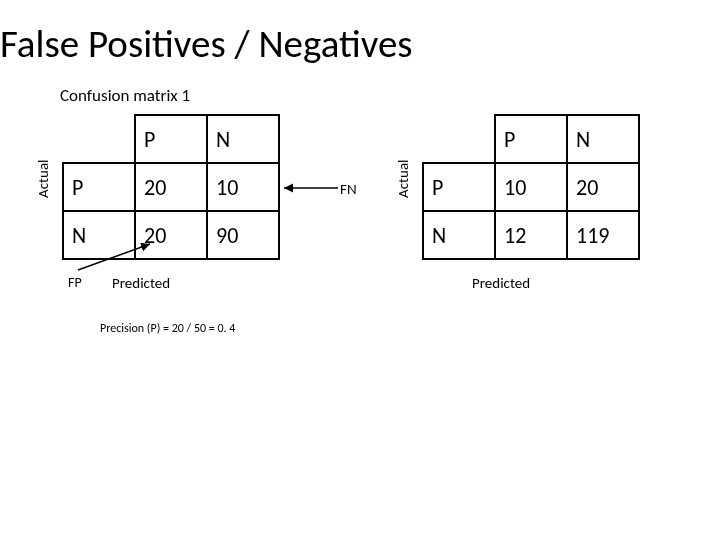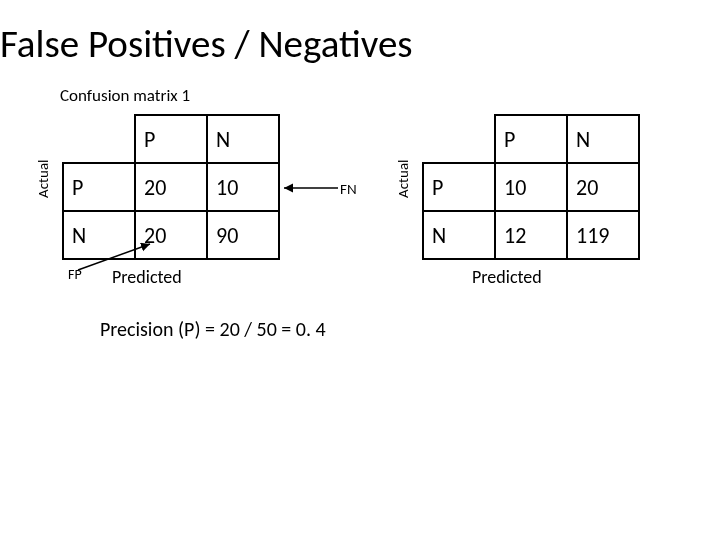--- a/index.html
+++ b/index.html
@@ -59,49 +59,49 @@
     font-size: 22px;
     padding: 4px 8px;
     text-align: left;
     vertical-align: middle;
   }
   table.cm td.nb {
     border: none;
   }
   .predicted-row {
     margin-left: 22px;
-    margin-top: 6px;
+    margin-top: 14px;
     display: flex;
     align-items: flex-start;
   }
   .fp-lab {
     font-size: 14px;
     width: 30px;
     padding-left: 6px;
   }
   .predicted {
-    font-size: 18px;
+    font-size: 15px;
     padding-left: 20px;
   }
   .fn-lab {
     position: absolute;
     font-size: 15px;
     left: 300px;
     top: 66px;
   }
   svg.arrows {
     position: absolute;
     top: 0;
     left: 0;
     pointer-events: none;
   }
   .metrics {
     margin-left: 100px;
     margin-top: 28px;
-    font-size: 20px;
+    font-size: 12px;
     line-height: 1.35;
   }
 </style>
 </head>
 <body>
 
 <div class="title">False Positives / Negatives</div>
 
 <div class="subtitles">
   <div class="sub sub-left">Confusion matrix 1</div>

